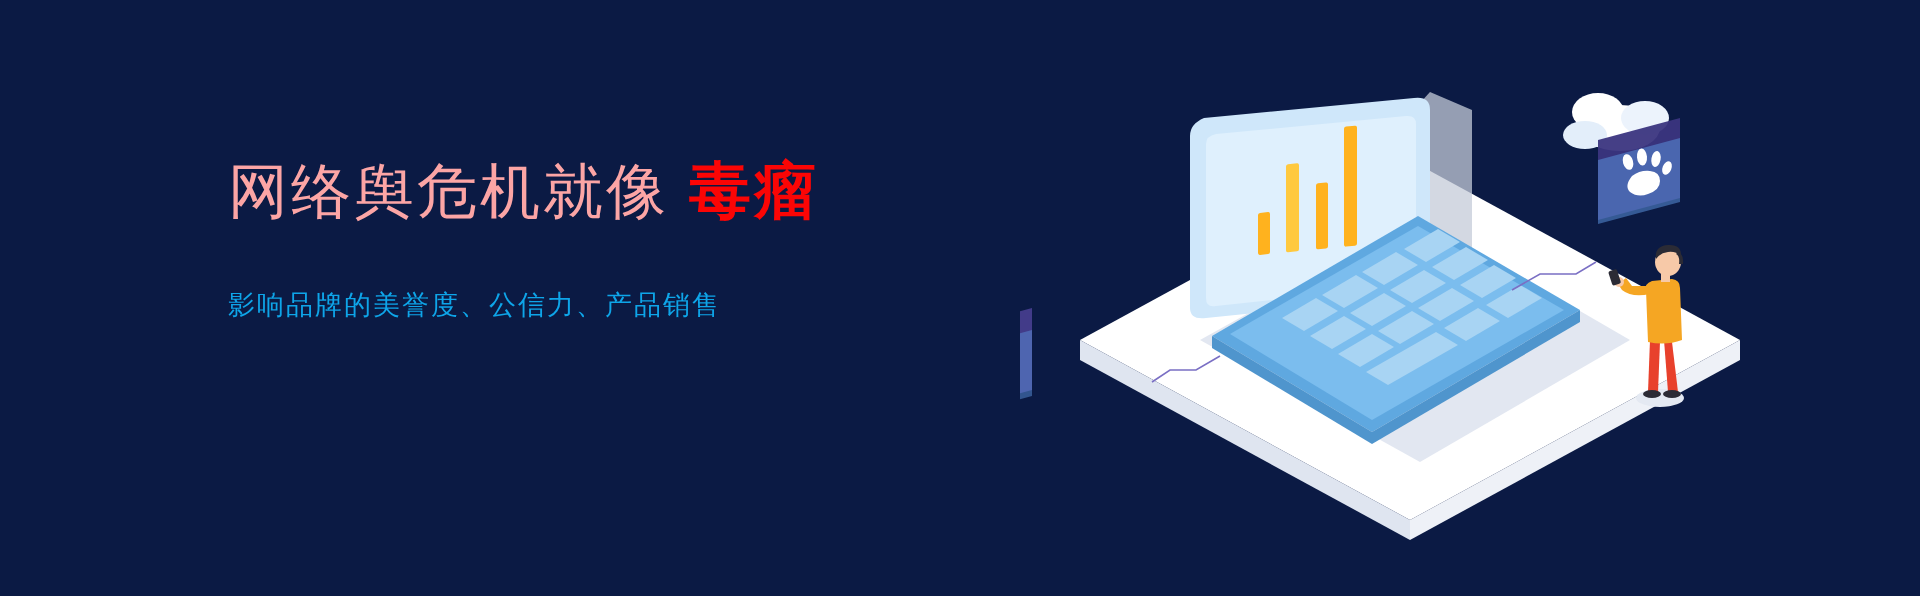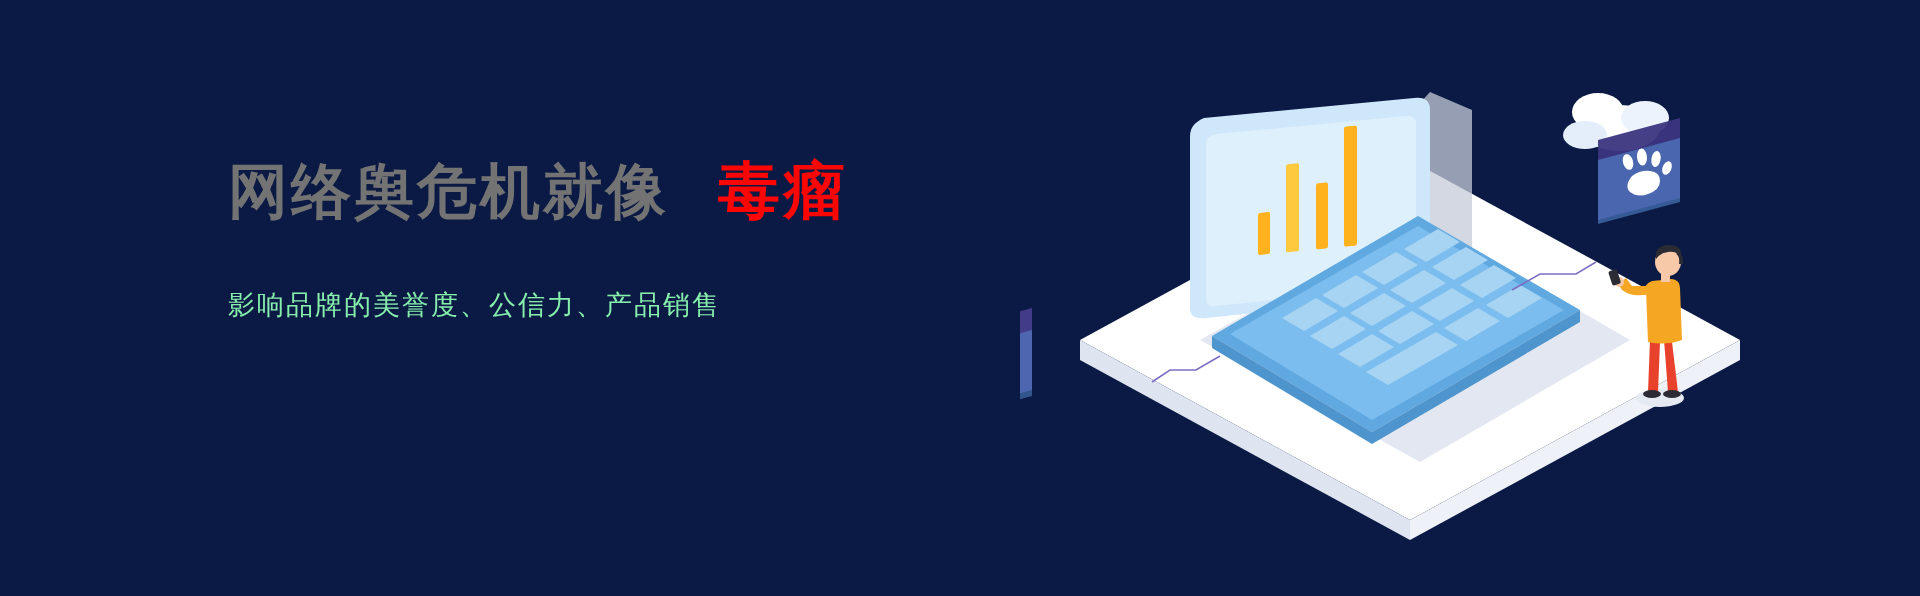--- a/index.html
+++ b/index.html
@@ -22,34 +22,34 @@
     left:228px; top:160px;
     width:760px;
   }
   .headline {
     white-space:nowrap;
     line-height:1;
     margin-bottom:70px;
   }
   .headline-white {
     font-size:60px;
-    font-weight:700;
-    color:#737373;
+    font-weight:400;
+    color:#fca5a5;
     letter-spacing:3px;
   }
   .headline-red {
     font-size:62px;
     font-weight:700;
     color:#fb0505;
     letter-spacing:3px;
-    margin-left:49px;
+    margin-left:20px;
   }
   .sub-line {
     font-size:27px;
-    color:#86efac;
+    color:#0ea5e9;
     font-weight:400;
     letter-spacing:2px;
     line-height:1;
     margin-bottom:38px;
     white-space:nowrap;
   }
 
   
   .illus {
     position:absolute;

